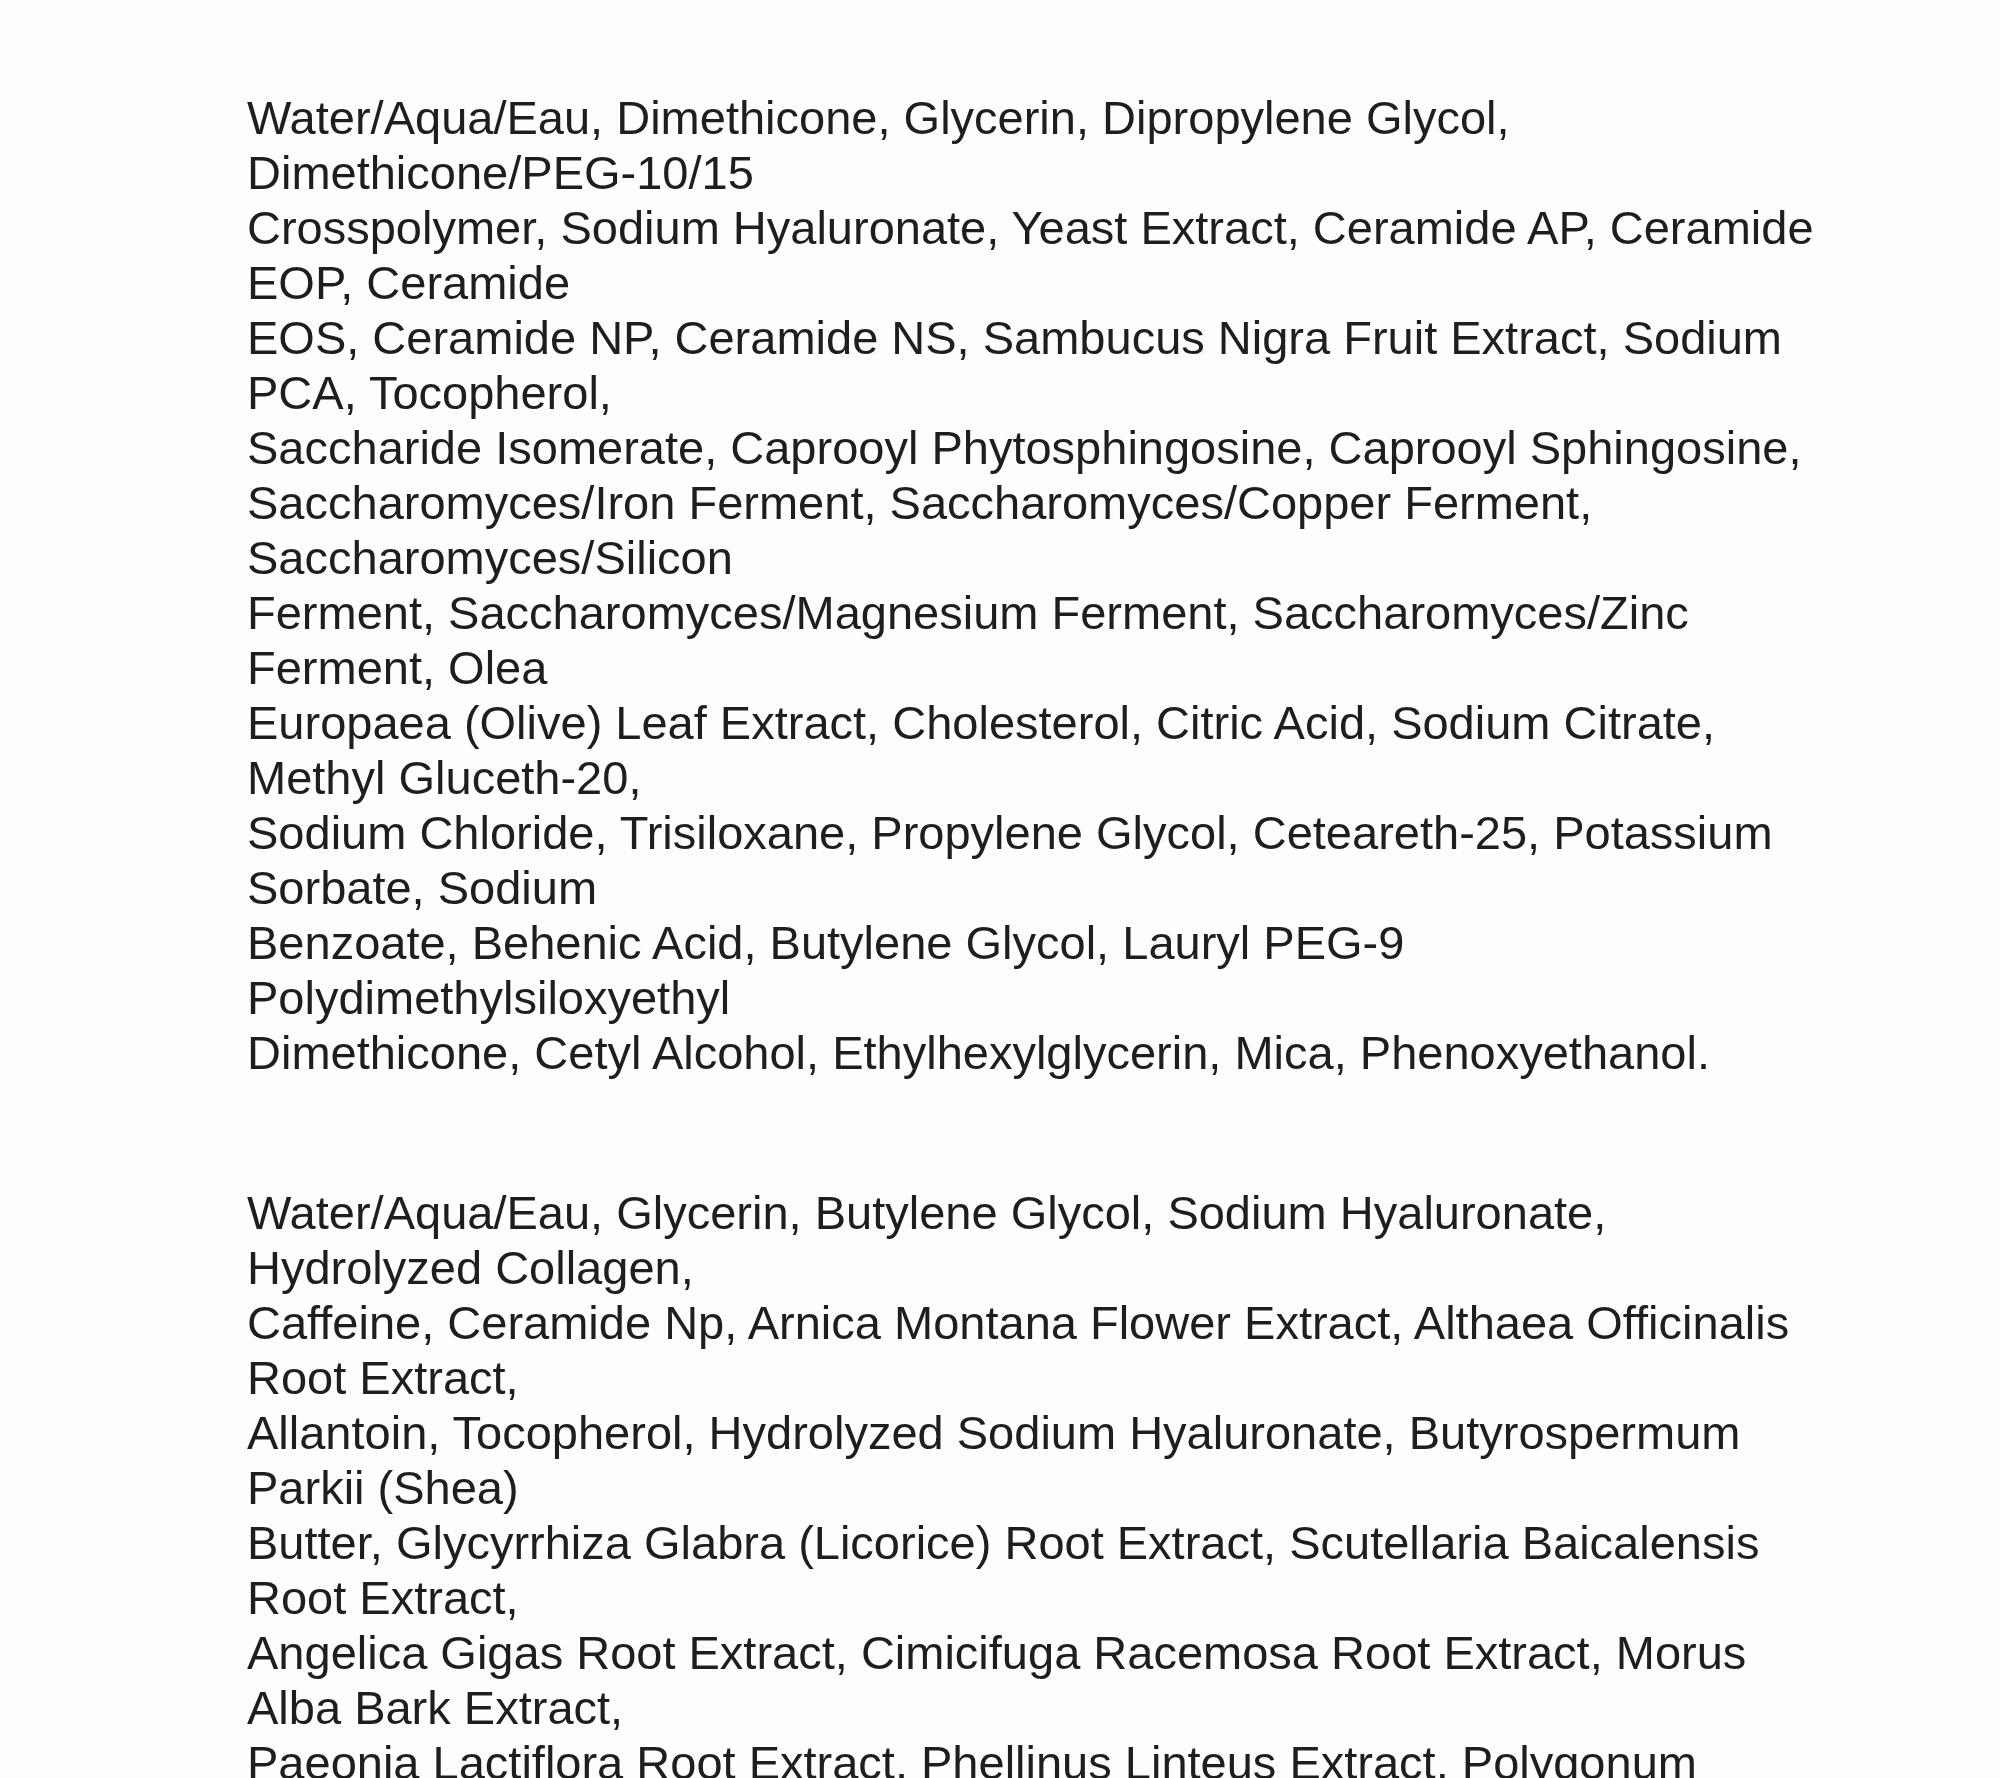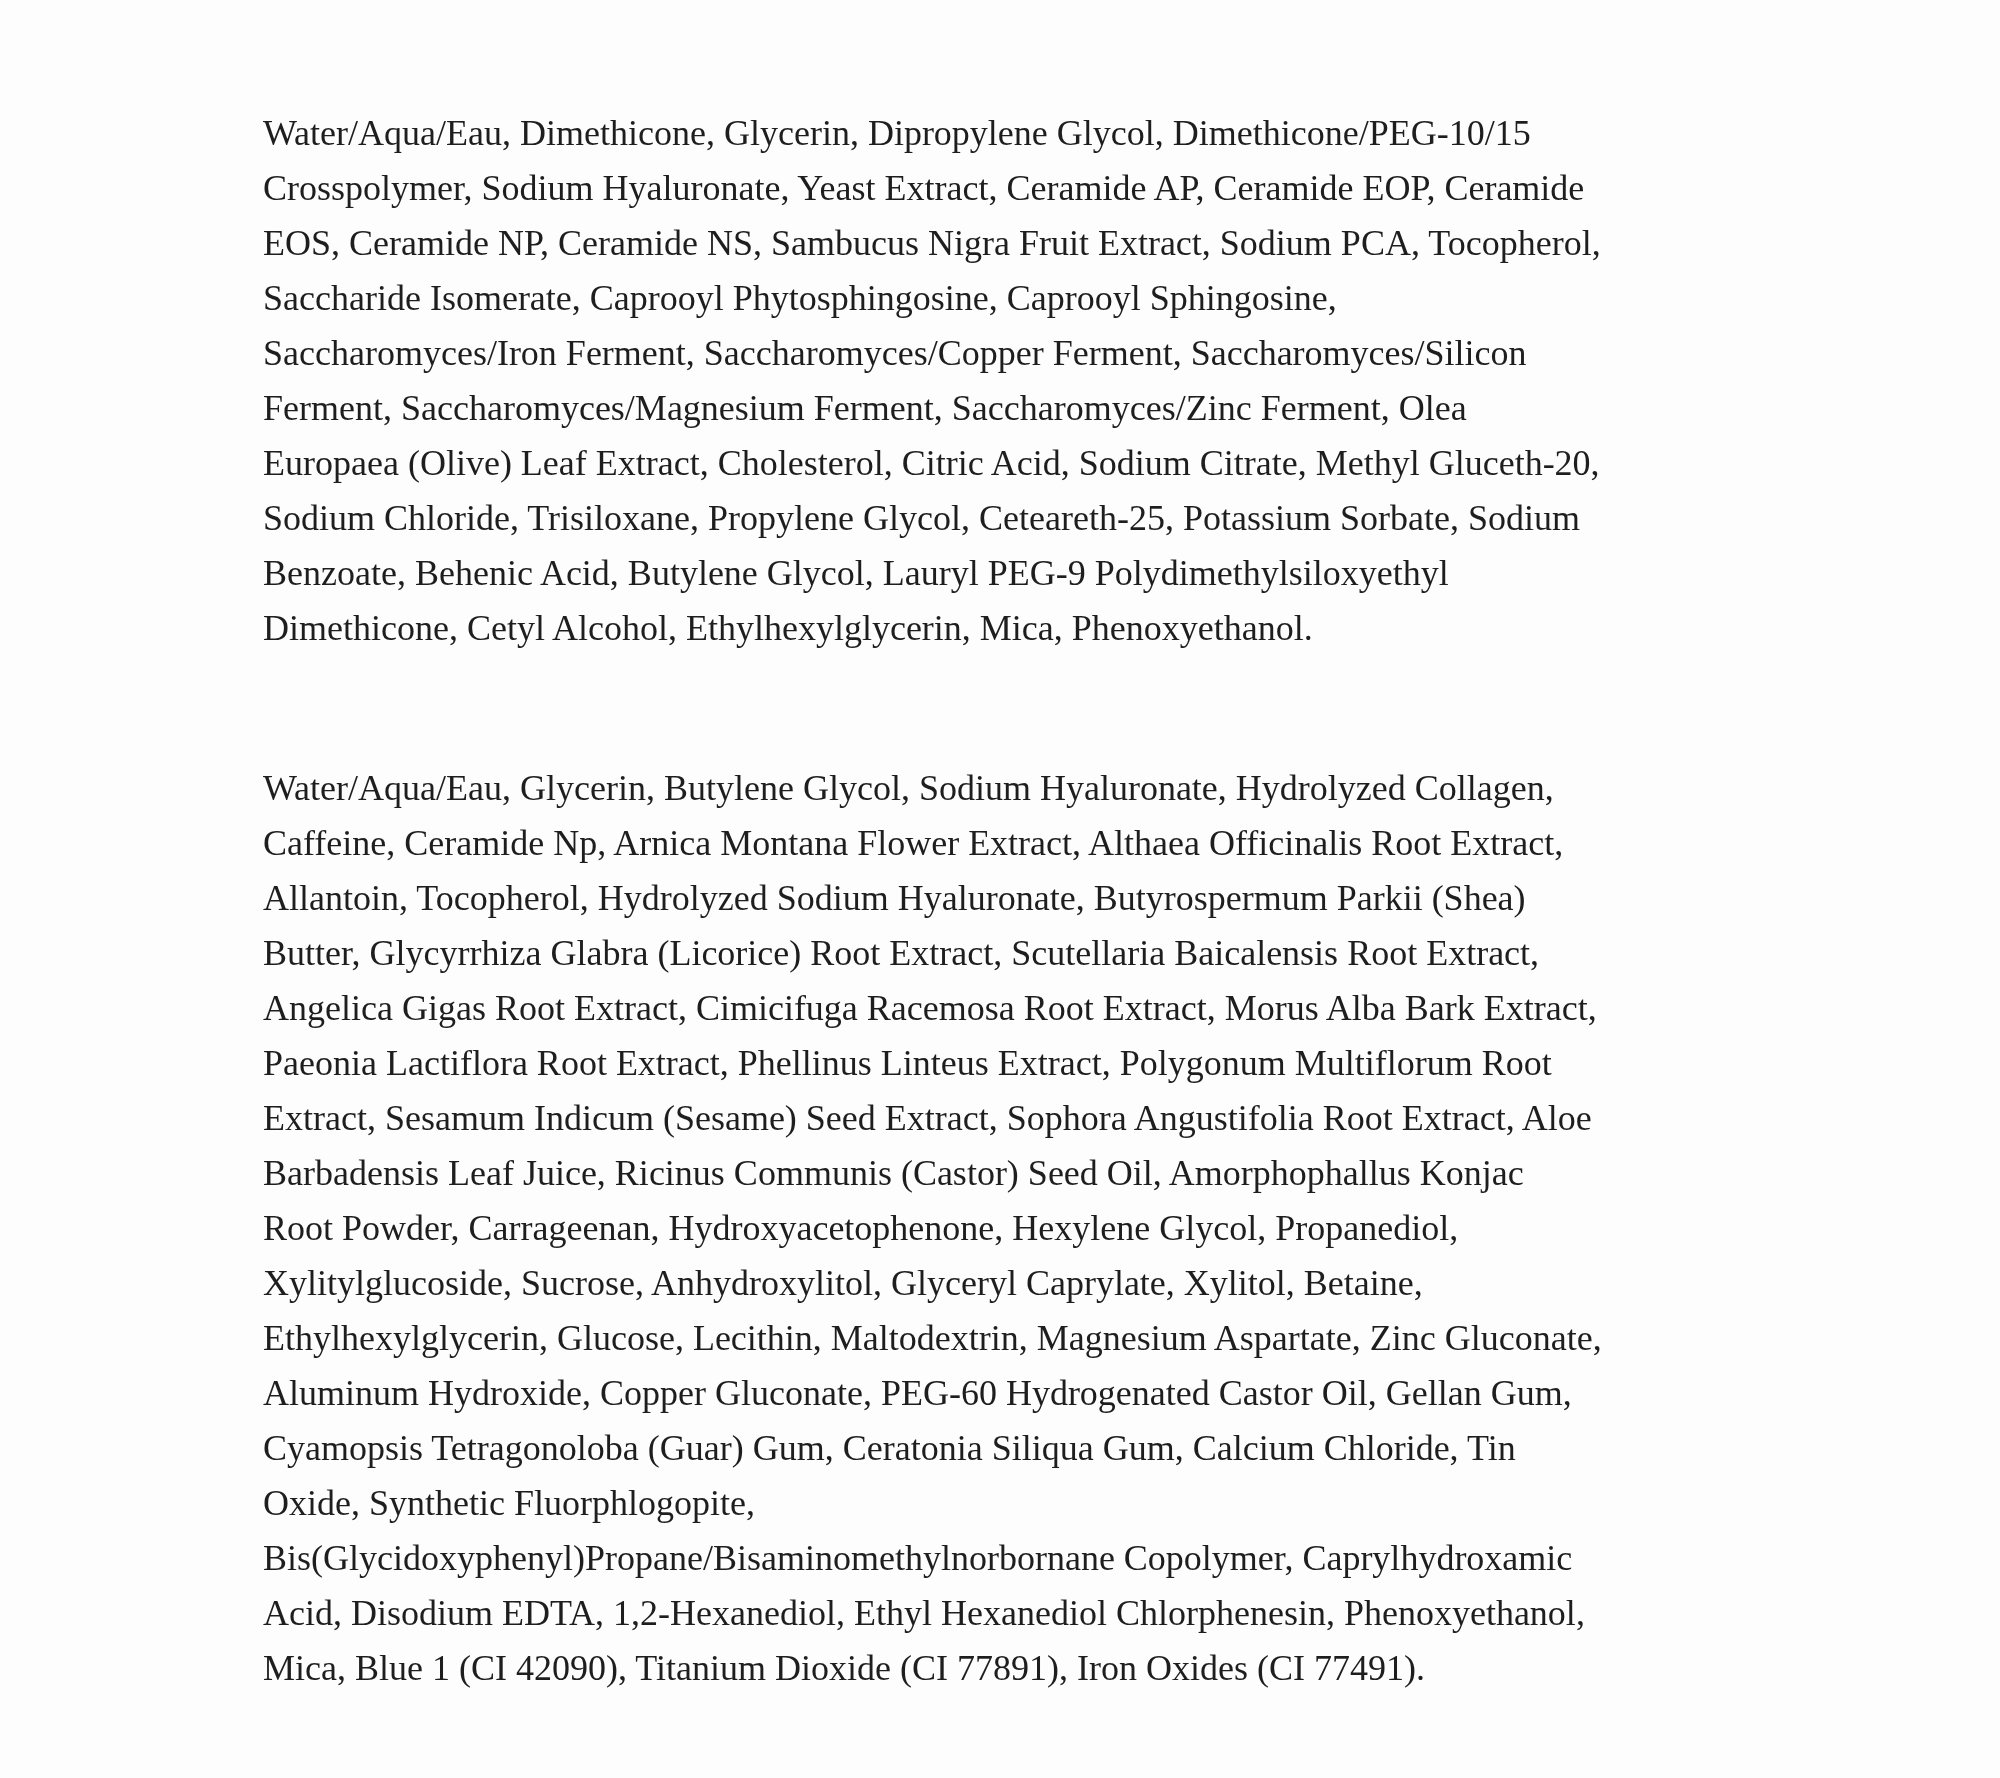--- a/index.html
+++ b/index.html
@@ -15,28 +15,27 @@
     position: relative;
     overflow: hidden;
   }
   .doc-page {
     position: absolute;
     left: 247px;
     top: 90px;
     width: 1580px;
   }
   .ingredient-paragraph {
-    margin: 16px;
-    font-size: 36px;
+    margin: 0;
+    font-size: 47px;
     font-weight: 400;
     line-height: 55px;
     white-space: pre-line;      
     letter-spacing: 0px;
     color: inherit;
-    font-family: Liberation Serif, serif;
   }
   .ingredient-paragraph + .ingredient-paragraph {
     margin-top: 105px;          
   }
 </style>
 </head>
 <body style="background: rgb(253, 253, 253); color: rgb(30, 30, 30);">
 
 <main class="doc-page">
   <p class="ingredient-paragraph">Water/Aqua/Eau, Dimethicone, Glycerin, Dipropylene Glycol, Dimethicone/PEG-10/15

